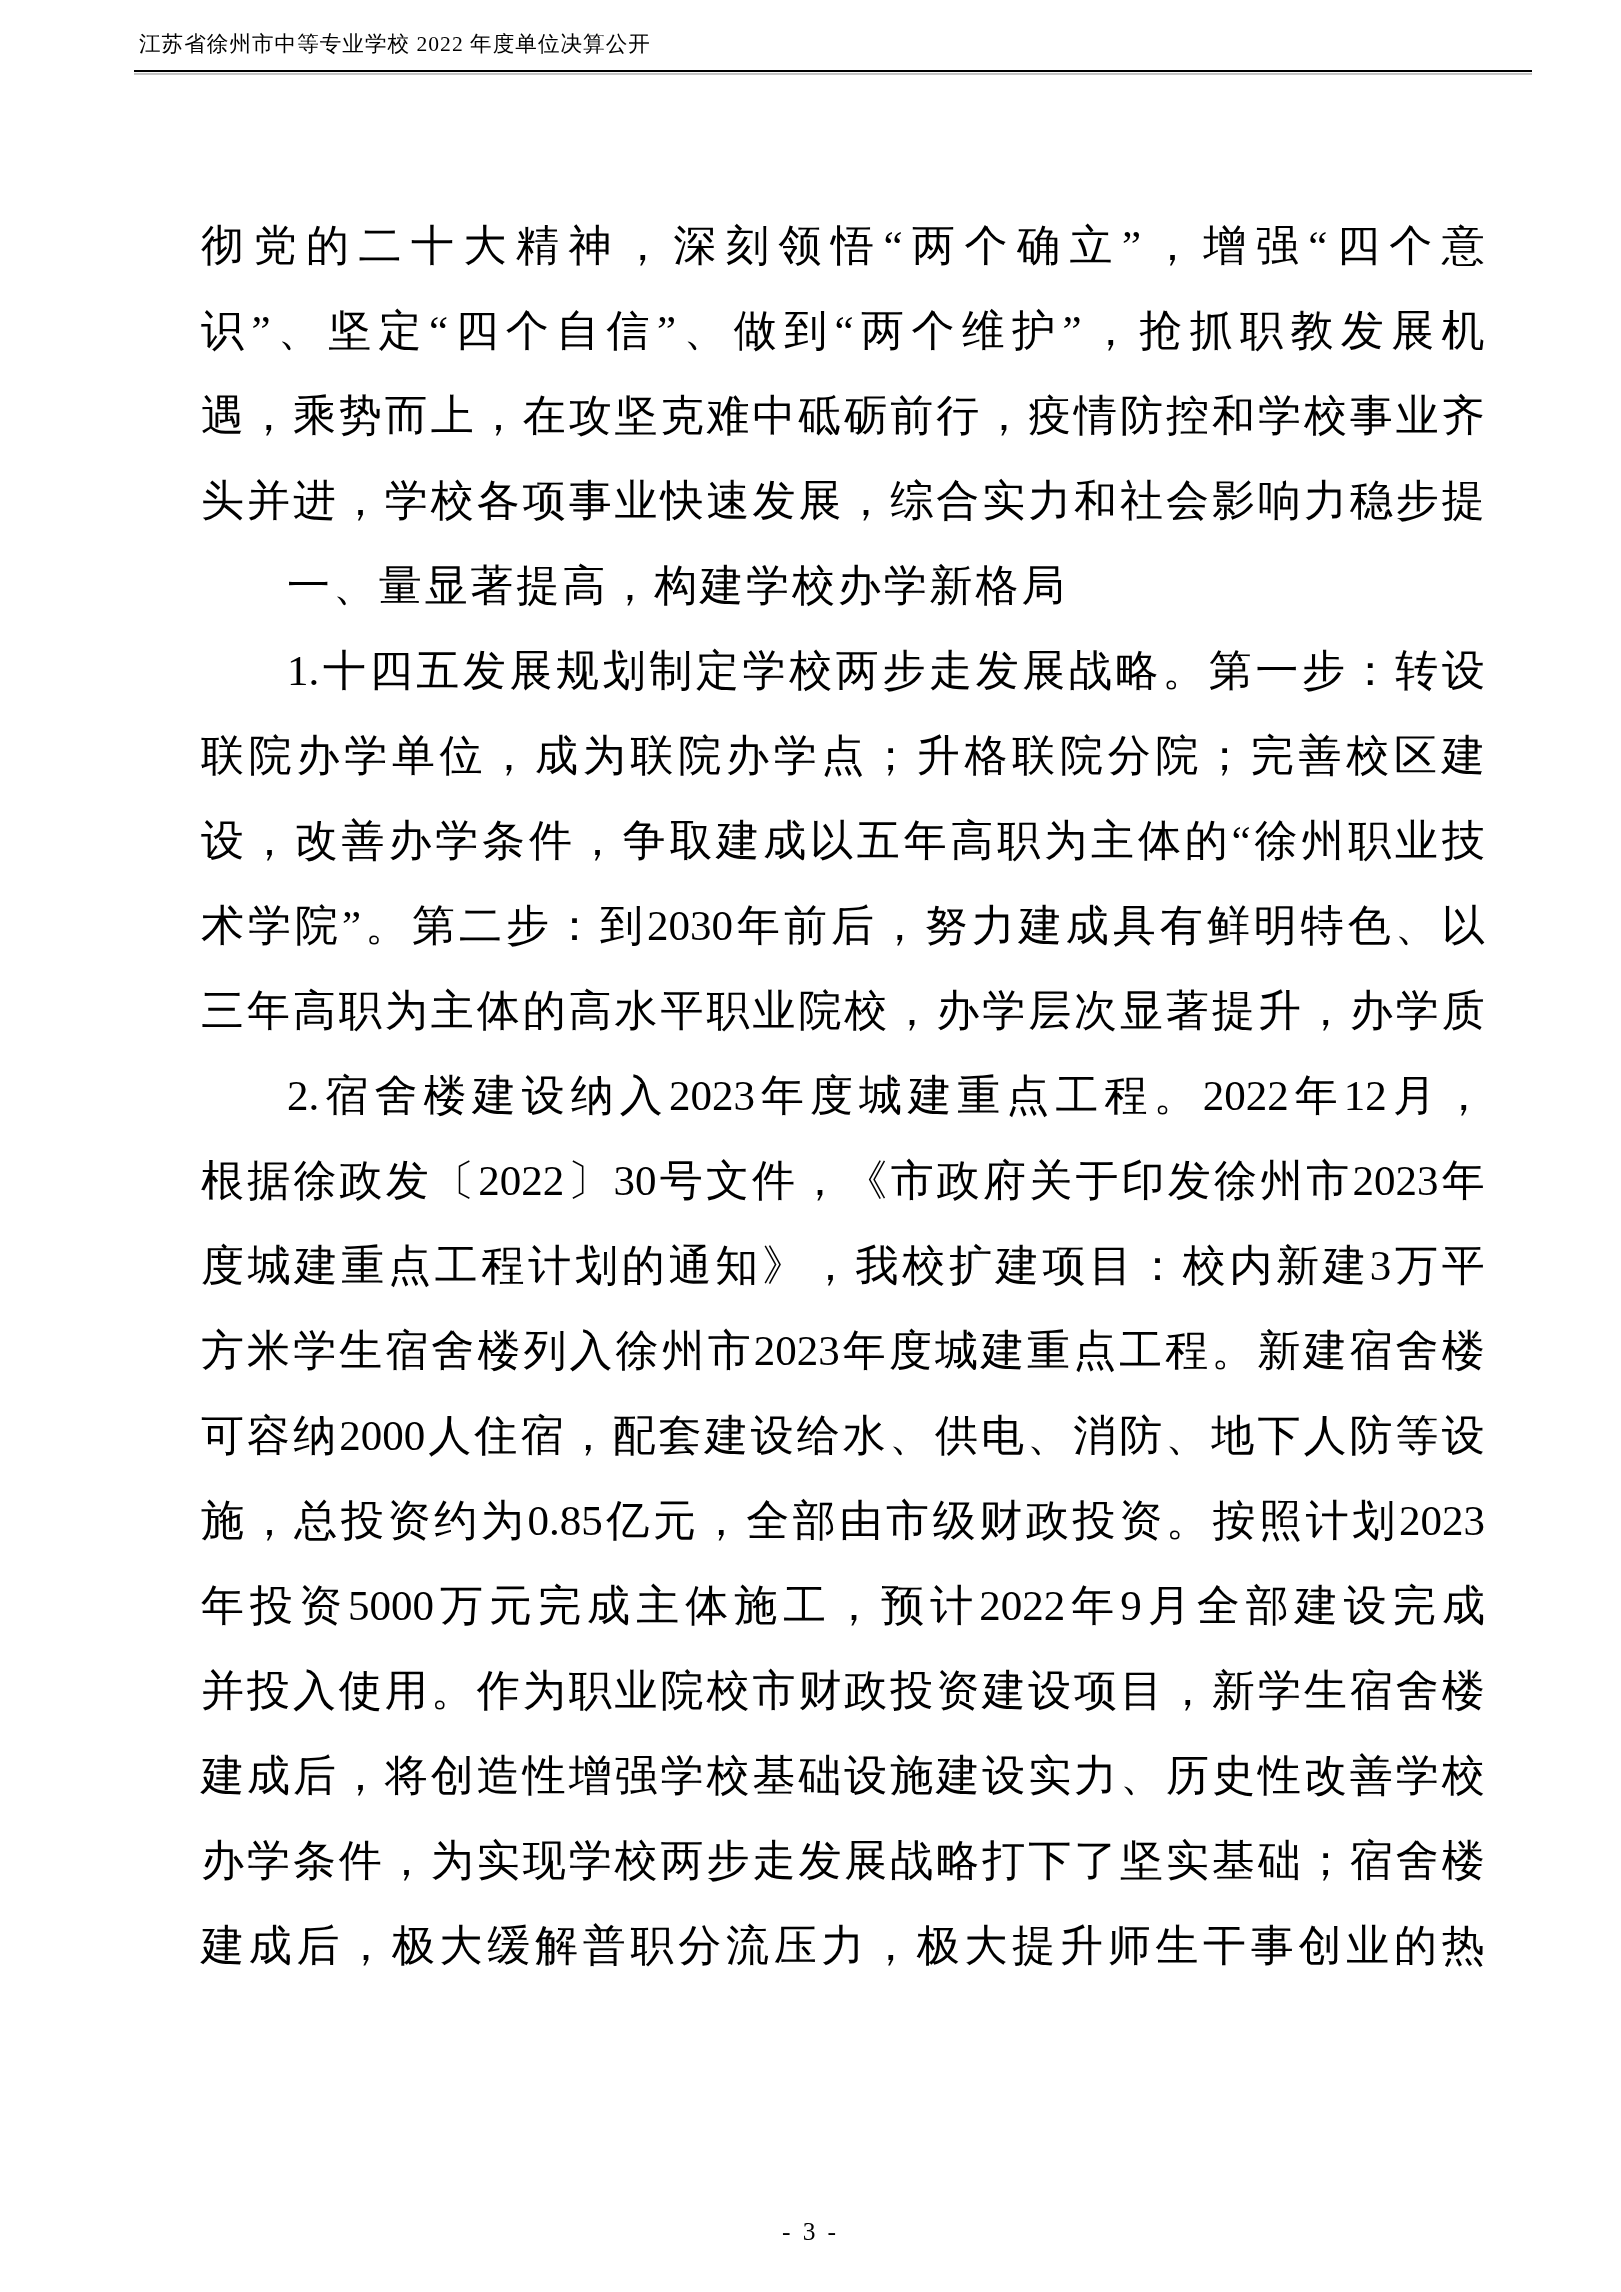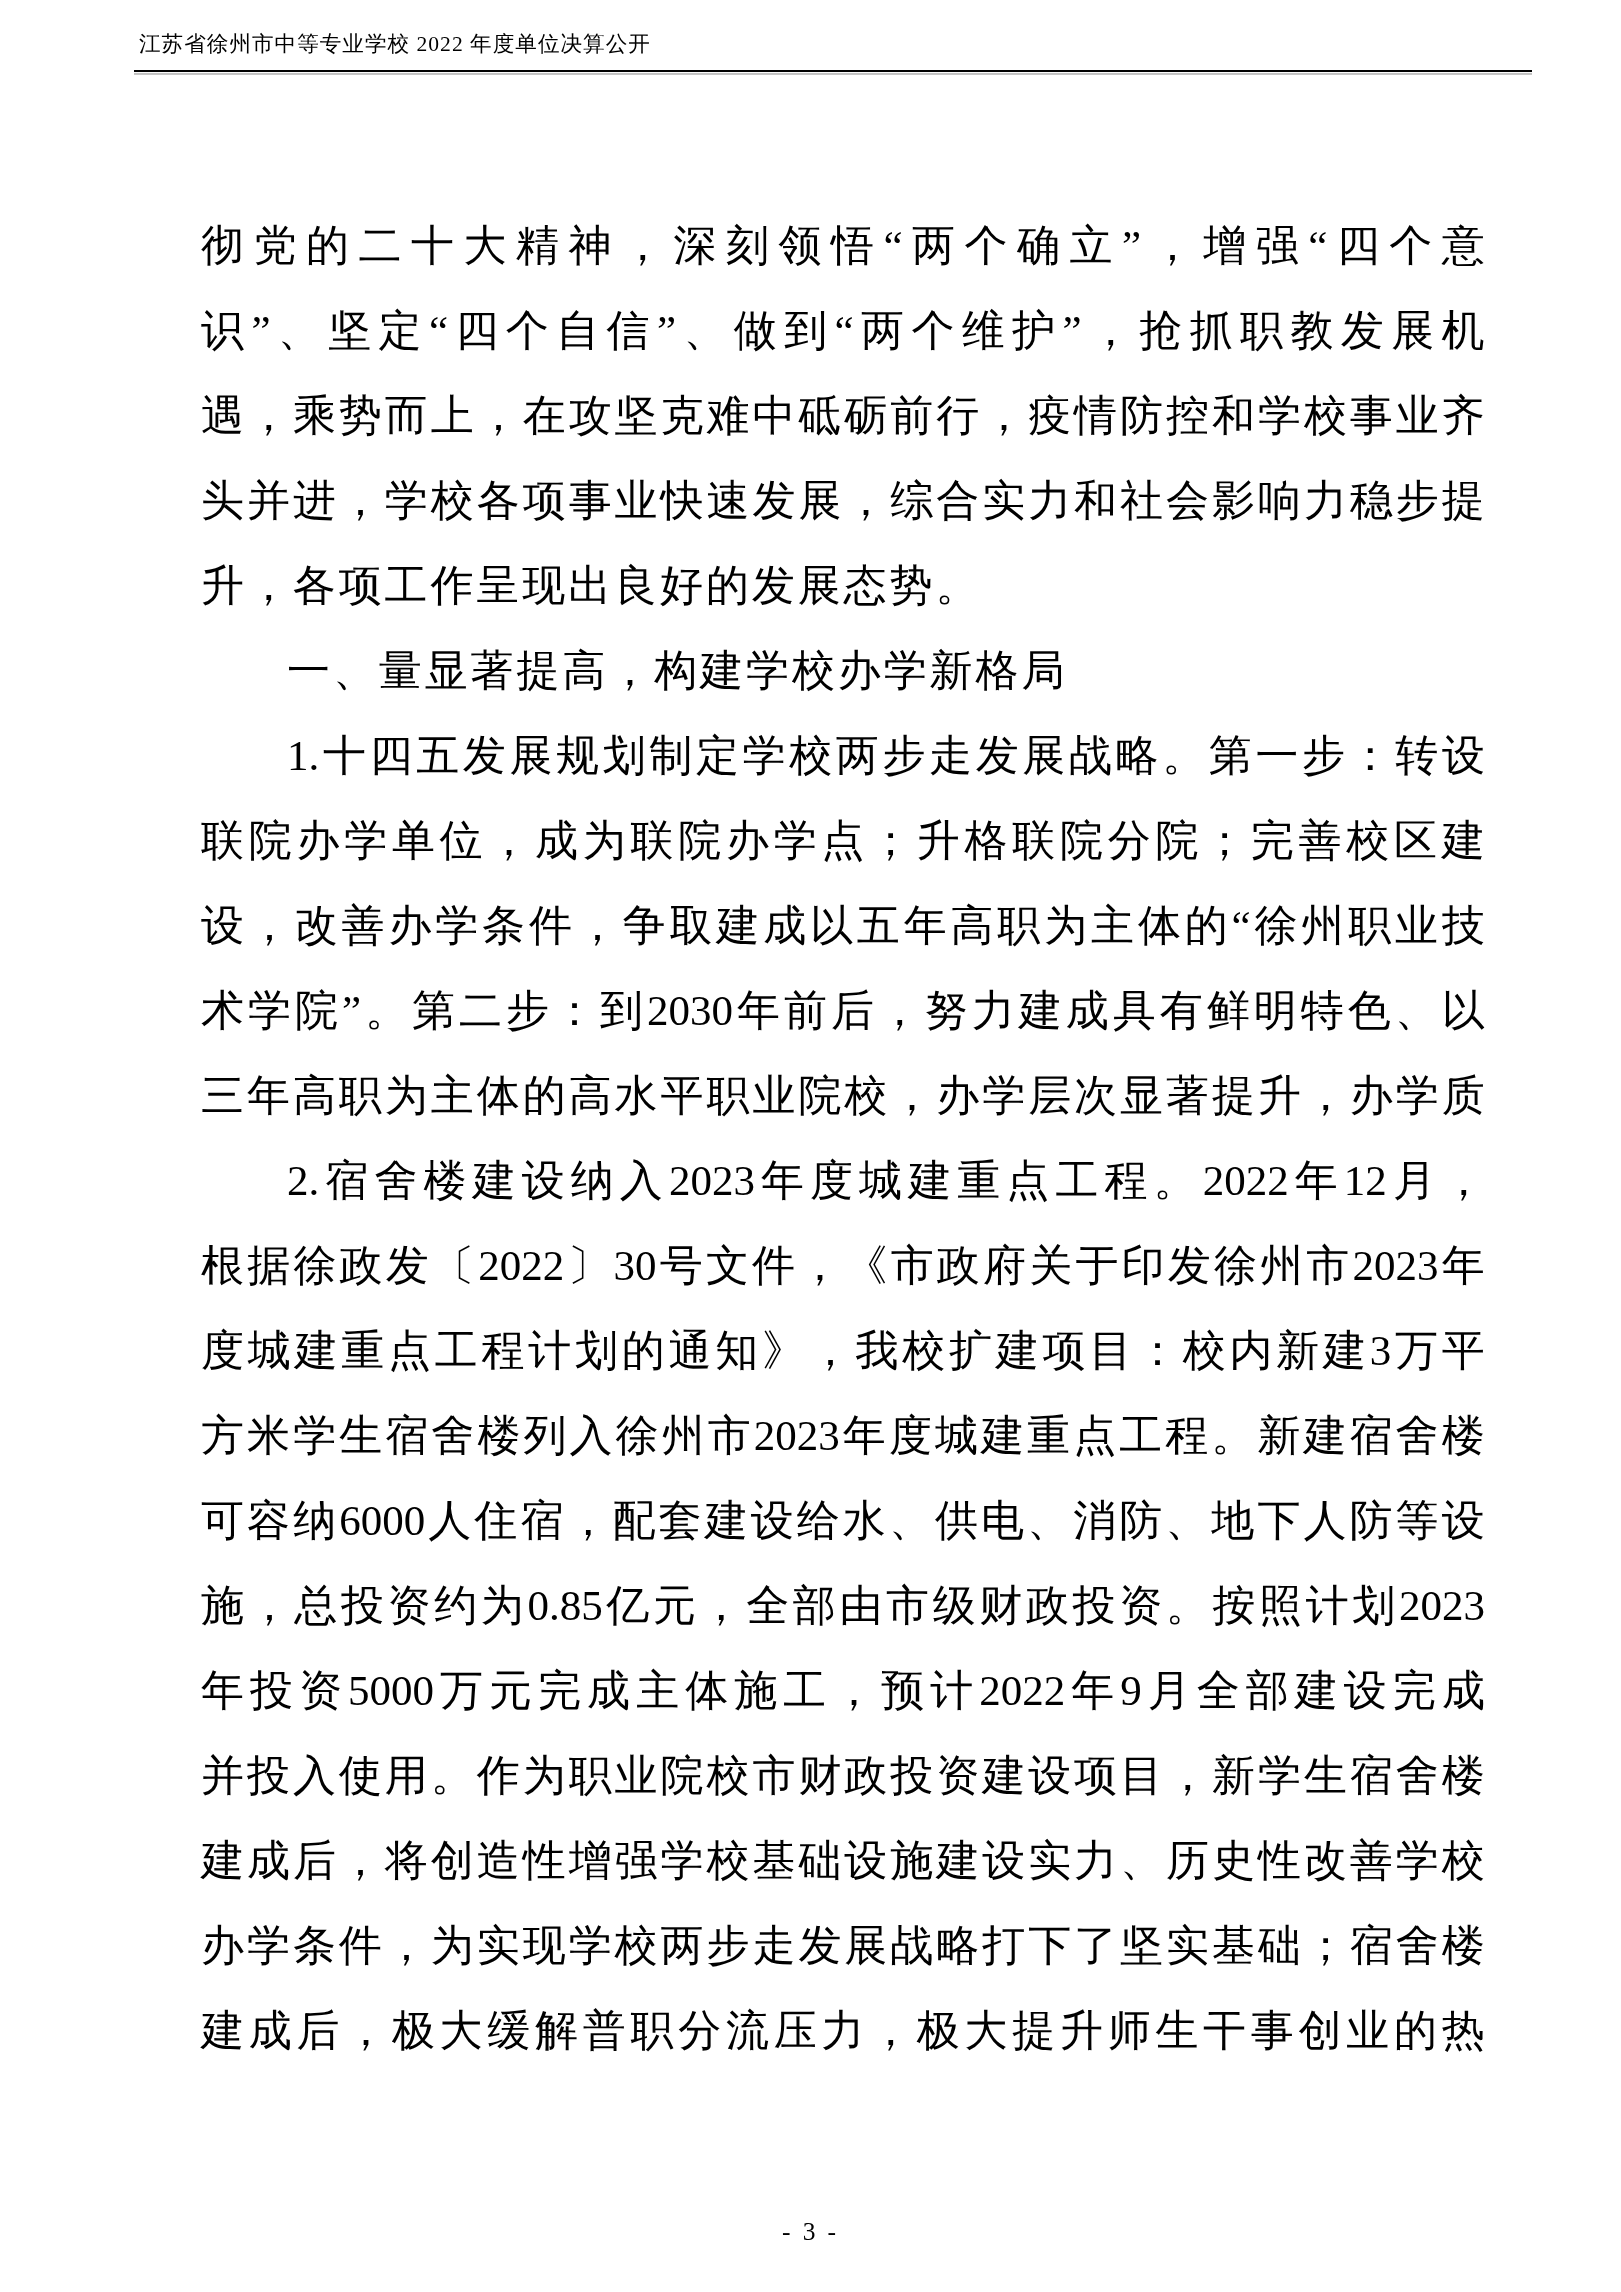--- a/index.html
+++ b/index.html
@@ -189,21 +189,20 @@
         <span>和</span>
         <span>社</span>
         <span>会</span>
         <span>影</span>
         <span>响</span>
         <span>力</span>
         <span>稳</span>
         <span>步</span>
         <span>提</span>
       </div>
-      <div class="line plain">升，各项工作呈现出良好的发展态势。</div>
       <div class="line plain indent">一、量显著提高，构建学校办学新格局</div>
       <div class="line justify indent">
         <span>1.</span>
         <span>十</span>
         <span>四</span>
         <span>五</span>
         <span>发</span>
         <span>展</span>
         <span>规</span>
         <span>划</span>
@@ -453,21 +452,21 @@
         <span>新</span>
         <span>建</span>
         <span>宿</span>
         <span>舍</span>
         <span>楼</span>
       </div>
       <div class="line justify">
         <span>可</span>
         <span>容</span>
         <span>纳</span>
-        <span>6000</span>
+        <span>2000</span>
         <span>人</span>
         <span>住</span>
         <span>宿</span>
         <span>，</span>
         <span>配</span>
         <span>套</span>
         <span>建</span>
         <span>设</span>
         <span>给</span>
         <span>水</span>

